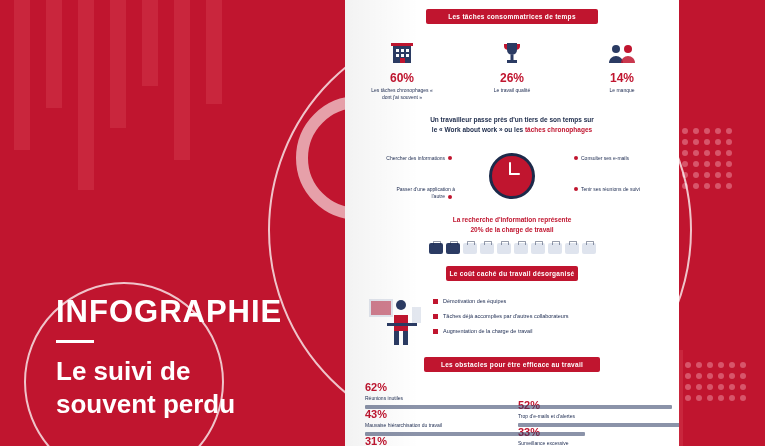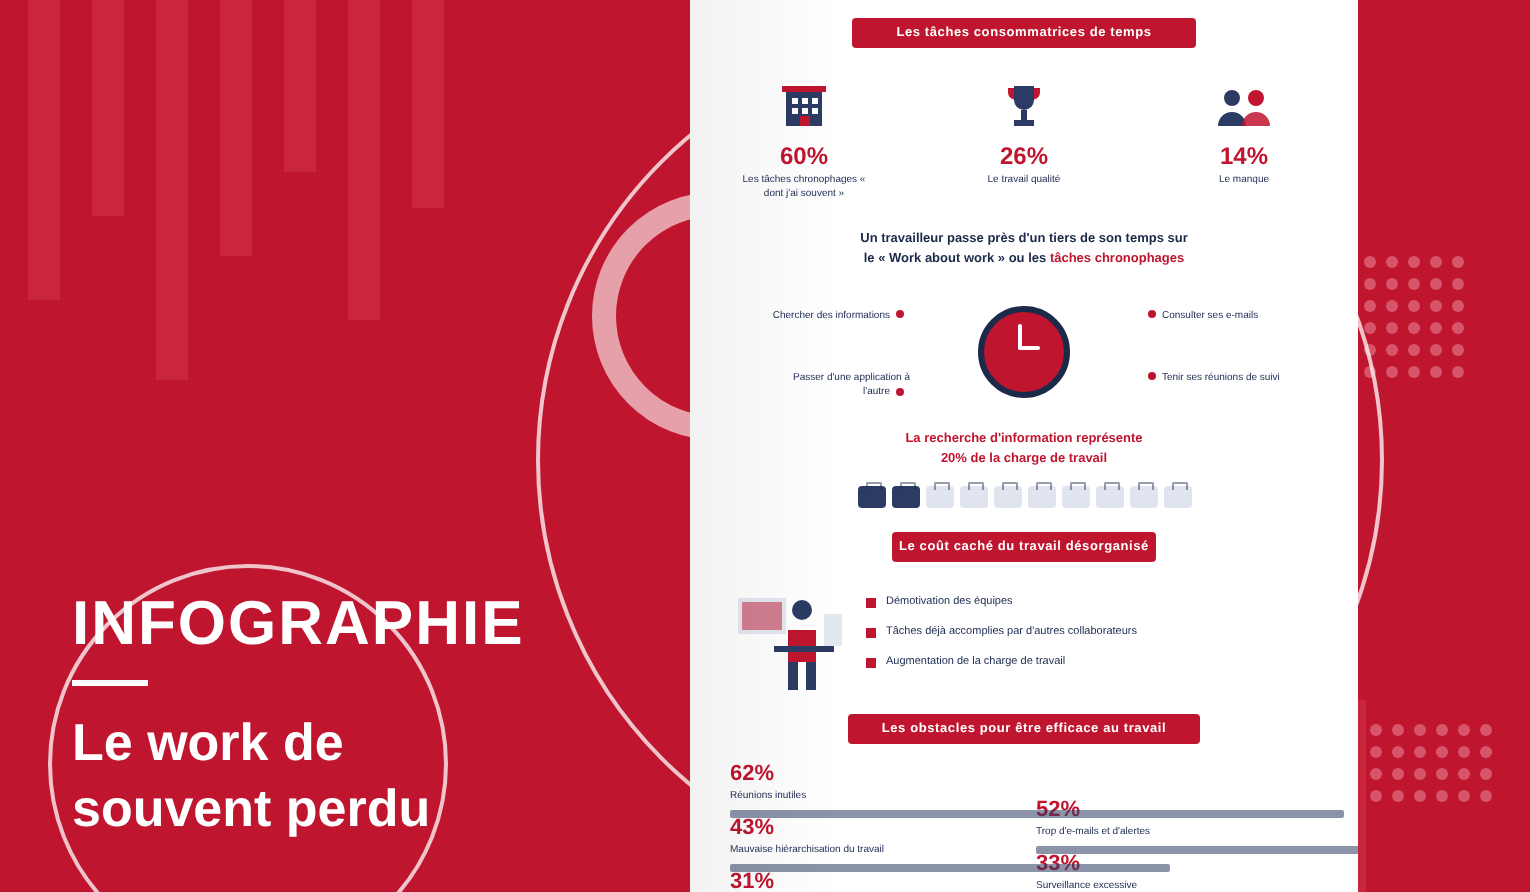--- a/index.html
+++ b/index.html
@@ -58,21 +58,21 @@
     border-color: rgba(236,184,190,.85);
   }
   .ring.white-big {
     border-width: 2px;
     border-color: rgba(255,255,255,.75);
   }
 
   
   .title-wrap {
     position: absolute;
-    left: 36px;
+    left: 56px;
     top: 296px;
     color: #ffffff;
     z-index: 8;
   }
   .title-kicker {
     font-size: 31px;
     font-weight: bold;
     letter-spacing: 1px;
     line-height: 1;
   }
@@ -367,21 +367,21 @@
   </div>
 
   <div class="ring thick" style="left:296px; top:96px; width:100px; height:100px;"></div>
   <div class="ring white-big" style="left:268px; top:18px; width:420px; height:420px;"></div>
   <div class="ring white-big" style="left:24px; top:282px; width:196px; height:196px;"></div>
 
   <div class="title-wrap">
     <div class="title-kicker">INFOGRAPHIE</div>
     <div class="title-rule"></div>
     <div class="title-main">
-      <div>Le work de</div>
+      <div>Le suivi de</div>
       <div>souvent perdu</div>
     </div>
   </div>
 
   <div id="sheet">
 
     <div class="banner w1">Les tâches consommatrices de temps</div>
 
     <div class="stats-row">
       <div class="stat">

